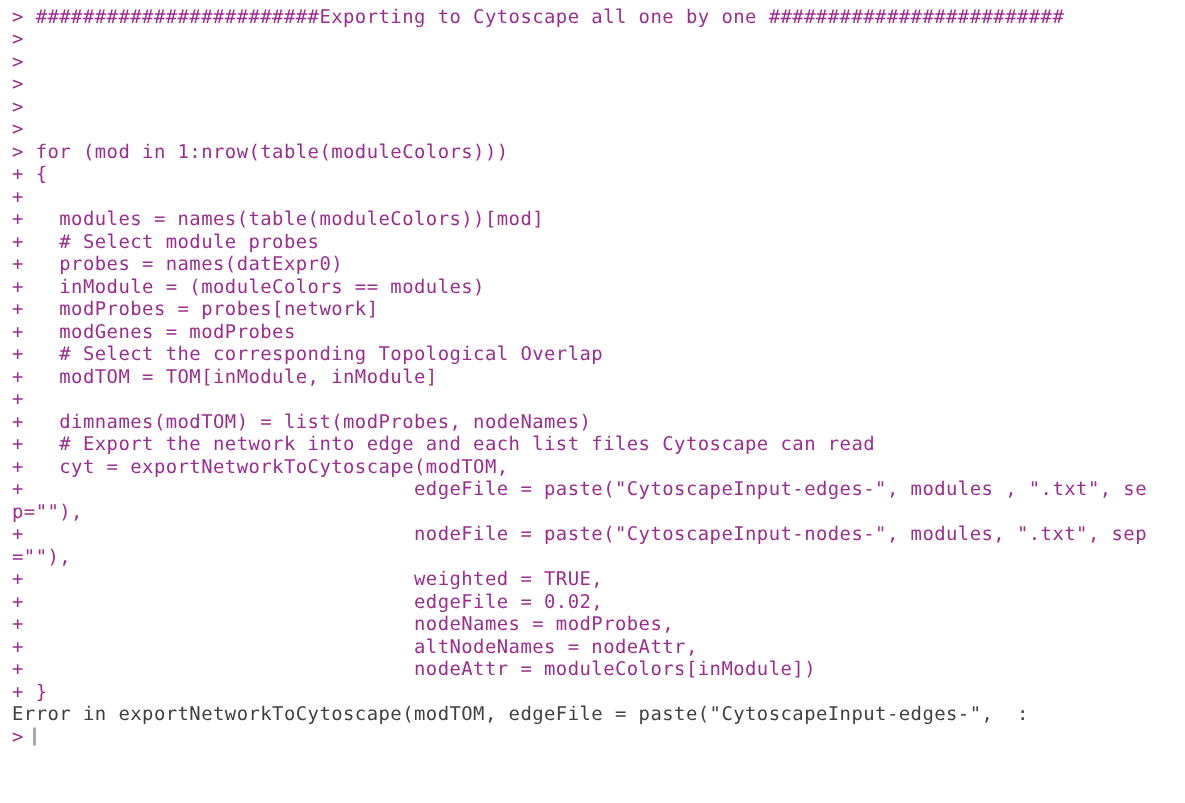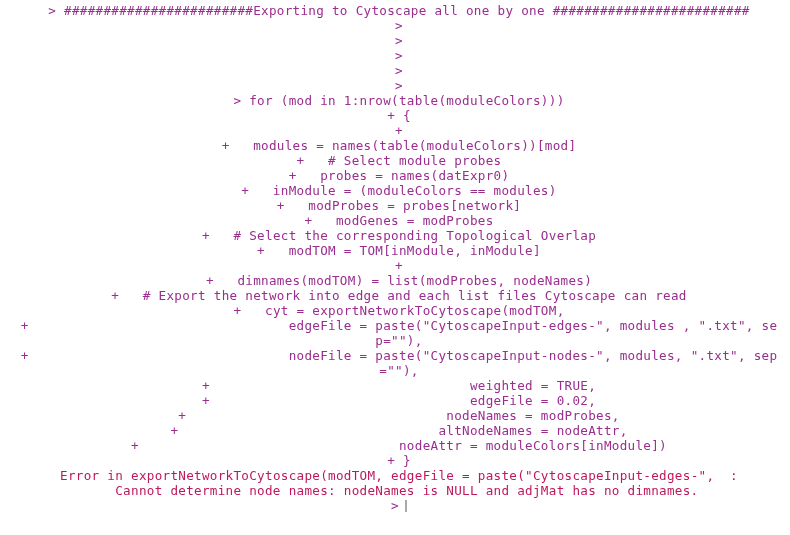--- a/index.html
+++ b/index.html
@@ -14,34 +14,33 @@
     overflow: hidden;
     font-family: "DejaVu Sans Mono", "Liberation Mono", monospace;
   }
   #console {
     position: relative;
     width: 790px;
     height: 383px;
     background: #ffffff;
     padding: 0;
     box-sizing: border-box;
-    text-align: center;
   }
   .line {
     position: relative;
     height: 15px;
     line-height: 15px;
     font-size: 12.6px;
     letter-spacing: 0.30px;
     white-space: pre;
     padding-left: 8px;
     font-family: "DejaVu Sans Mono", "Liberation Mono", monospace;
   }
   .cmd   { color: #9B2D8F; }
-  .error { color: #be185d; }
+  .error { color: #404040; }
   .cursor-line { position: relative; }
   .cursor {
     display: inline-block;
     width: 2px;
     height: 12px;
     background: #a9a9a9;
     vertical-align: -2px;
     margin-left: 6px;
   }
   .spacer-top { height: 3px; }
@@ -77,16 +76,15 @@
       <div class="line cmd">p=""),</div>
       <div class="line cmd">+                                 nodeFile = paste("CytoscapeInput-nodes-", modules, ".txt", sep</div>
       <div class="line cmd">=""),</div>
       <div class="line cmd">+                                 weighted = TRUE,</div>
       <div class="line cmd">+                                 edgeFile = 0.02,</div>
       <div class="line cmd">+                                 nodeNames = modProbes,</div>
       <div class="line cmd">+                                 altNodeNames = nodeAttr,</div>
       <div class="line cmd">+                                 nodeAttr = moduleColors[inModule])</div>
       <div class="line cmd">+ }</div>
       <div class="line error">Error in exportNetworkToCytoscape(modTOM, edgeFile = paste("CytoscapeInput-edges-",  :</div>
-      <div class="line error">  Cannot determine node names: nodeNames is NULL and adjMat has no dimnames.</div>
     </div>
   <div class="line cmd cursor-line"><span>&gt;</span><span class="cursor"></span></div>
 </div>
 
 </body></html>

